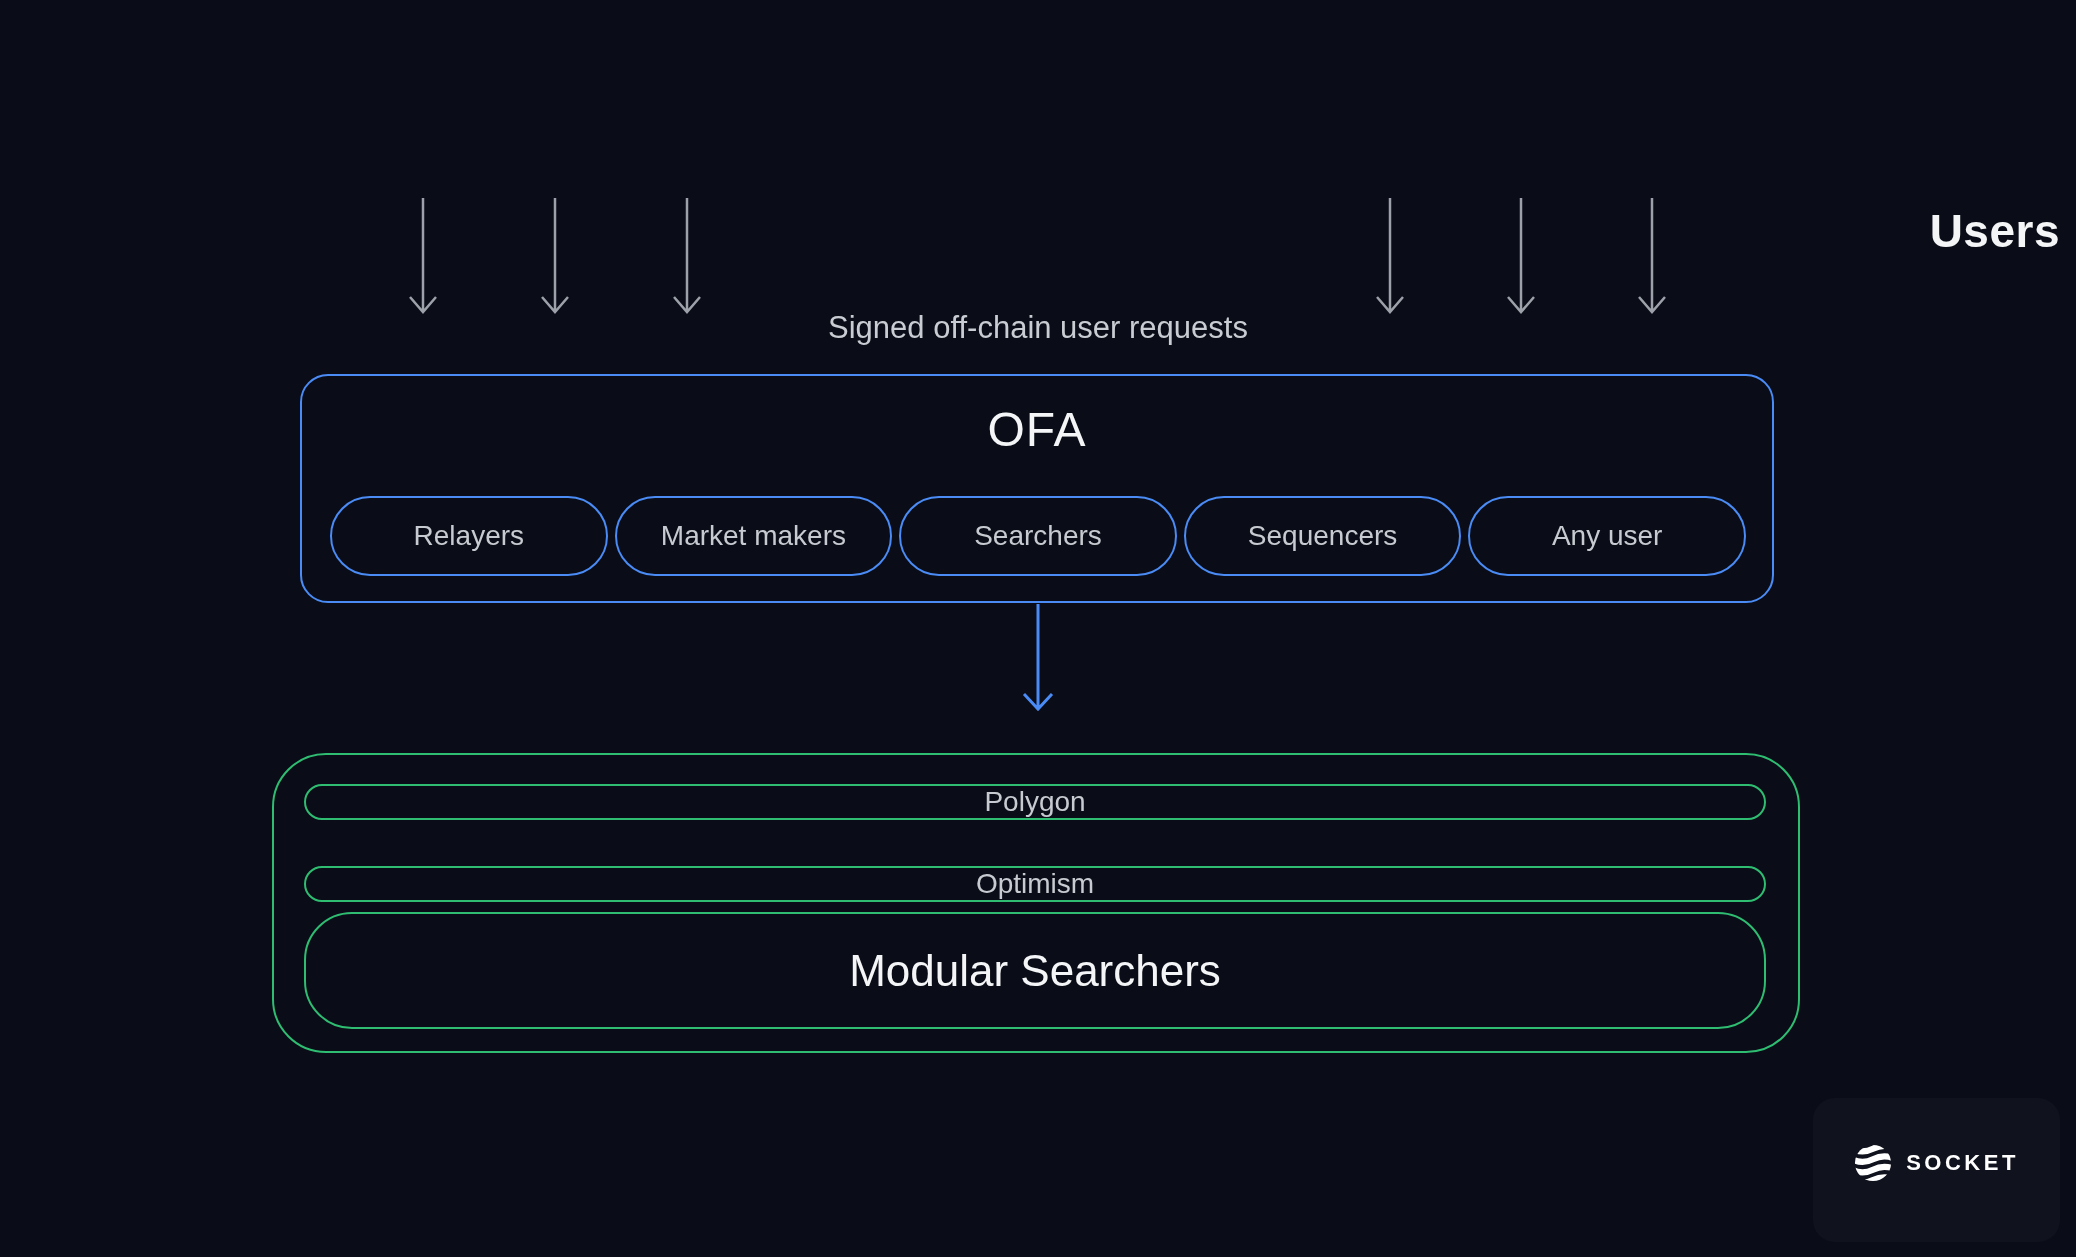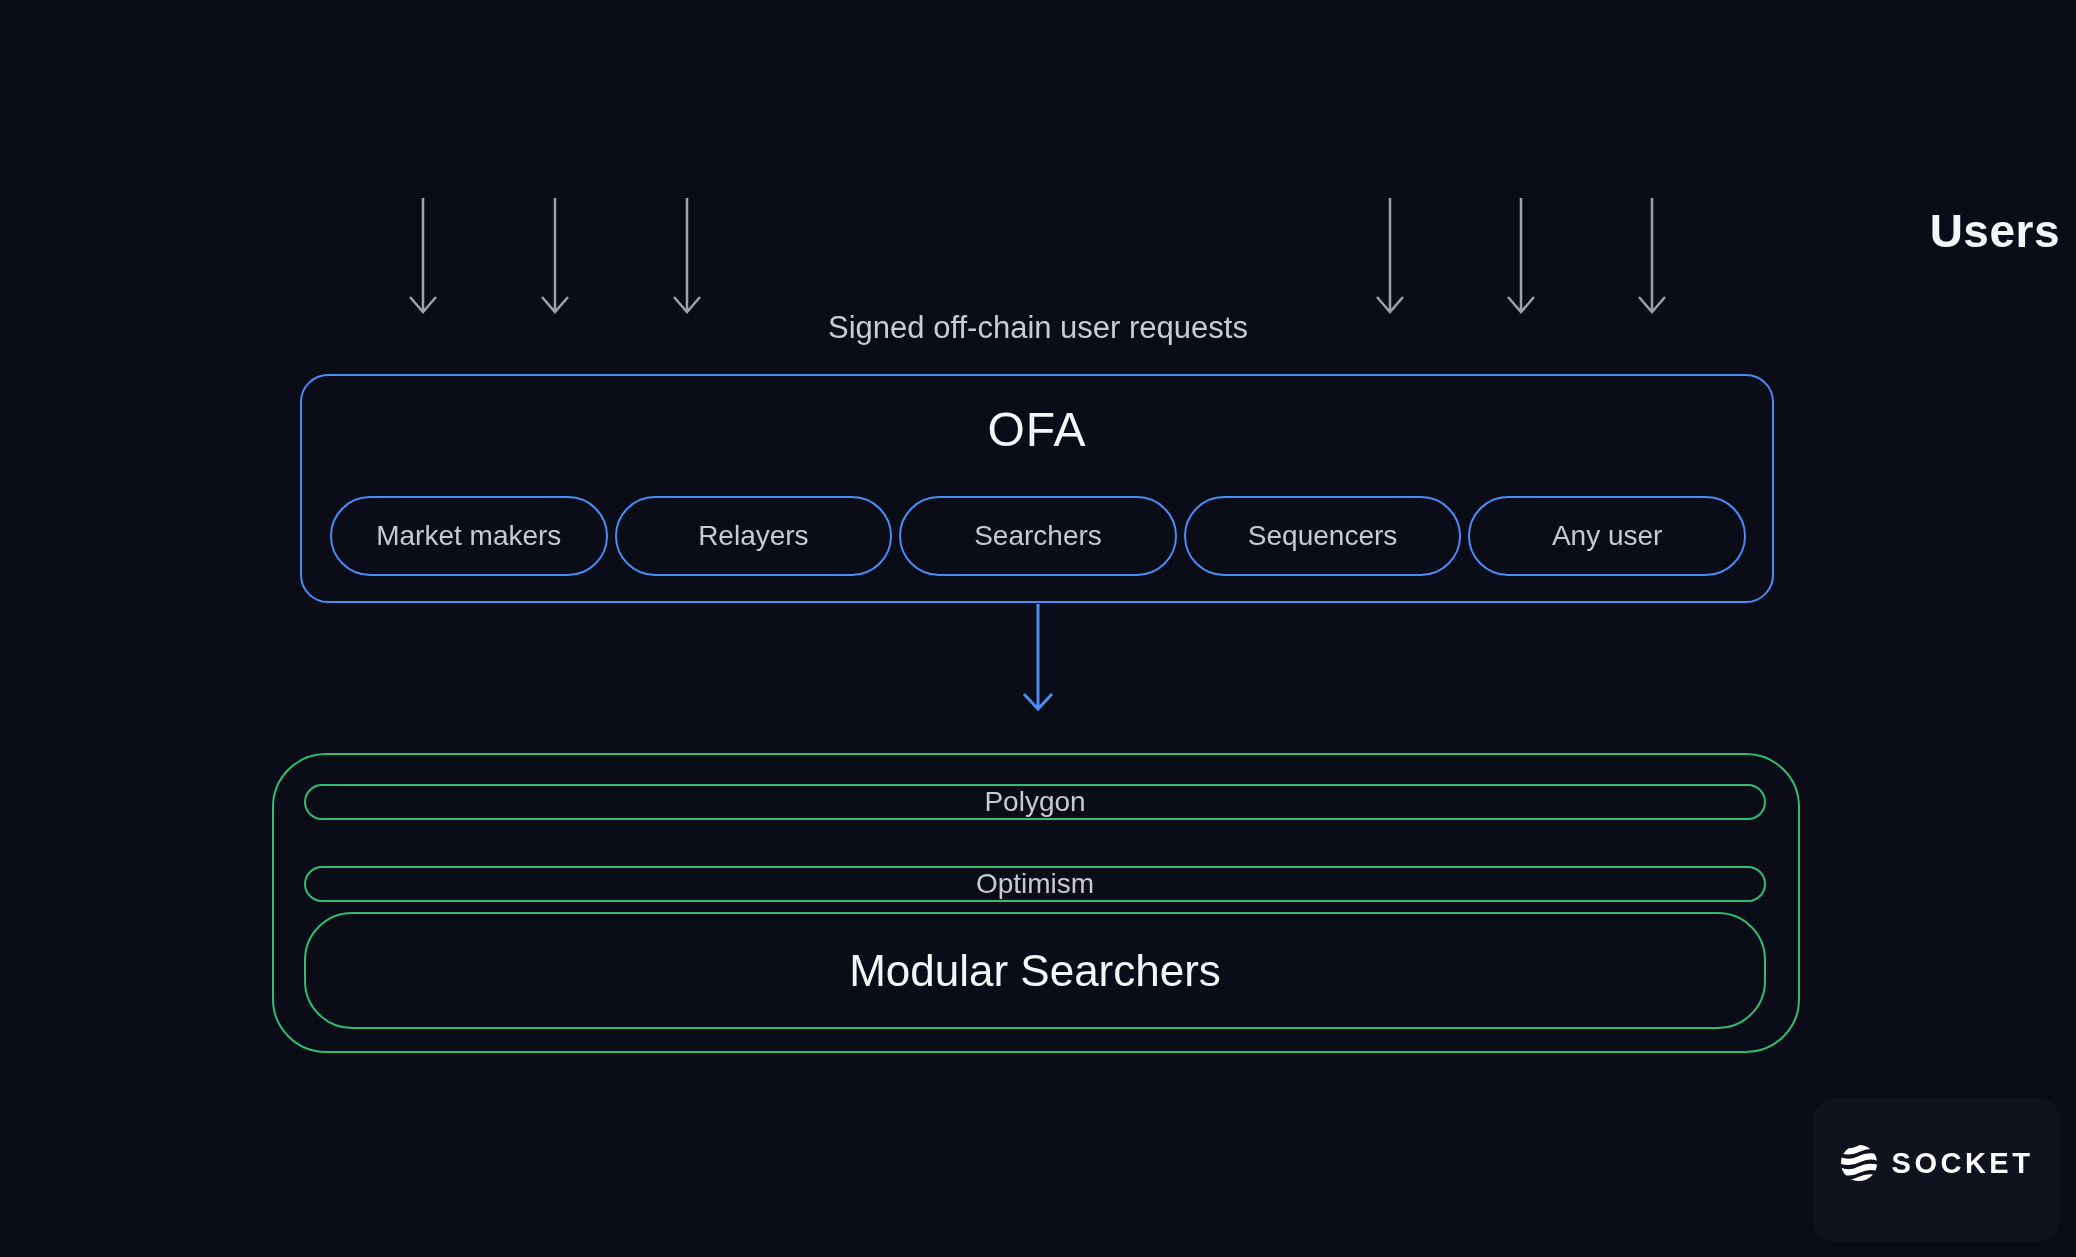--- a/index.html
+++ b/index.html
@@ -125,21 +125,21 @@
     background: var(--panel, #10131d);
     border-radius: 22px;
     display: flex;
     align-items: center;
     justify-content: center;
     padding-bottom: 14px;
     box-sizing: border-box;
     gap: 14px;
   }
   .brand-wordmark {
-    font-size: 29px;
+    font-size: 22px;
     font-weight: 700;
     letter-spacing: 3.5px;
     color: #ffffff;
   }
 </style>
 </head>
 <body>
 
 <div class="canvas">
 
@@ -161,22 +161,22 @@
   <svg class="abs gray-arrow" style="left:1504px" viewBox="0 0 34 130">
     <path d="M17 1 V113 M4 100 L17 115 L30 100" fill="none" stroke="#9da1a9" stroke-width="2.5"></path>
   </svg>
   <svg class="abs gray-arrow" style="left:1635px" viewBox="0 0 34 130">
     <path d="M17 1 V113 M4 100 L17 115 L30 100" fill="none" stroke="#9da1a9" stroke-width="2.5"></path>
   </svg>
 
   <div class="abs ofa-box">
     <div class="ofa-title">OFA</div>
     <div class="ofa-pills">
+      <div class="pill">Relayers</div>
       <div class="pill">Market makers</div>
-      <div class="pill">Relayers</div>
       <div class="pill">Searchers</div>
       <div class="pill">Sequencers</div>
       <div class="pill">Any user</div>
     </div>
   </div>
 
   <svg class="abs blue-arrow" viewBox="0 0 40 120">
     <path d="M20 0 V104 M6 90 L20 105 L34 90" fill="none" stroke="#4a8bf5" stroke-width="3"></path>
   </svg>
 

